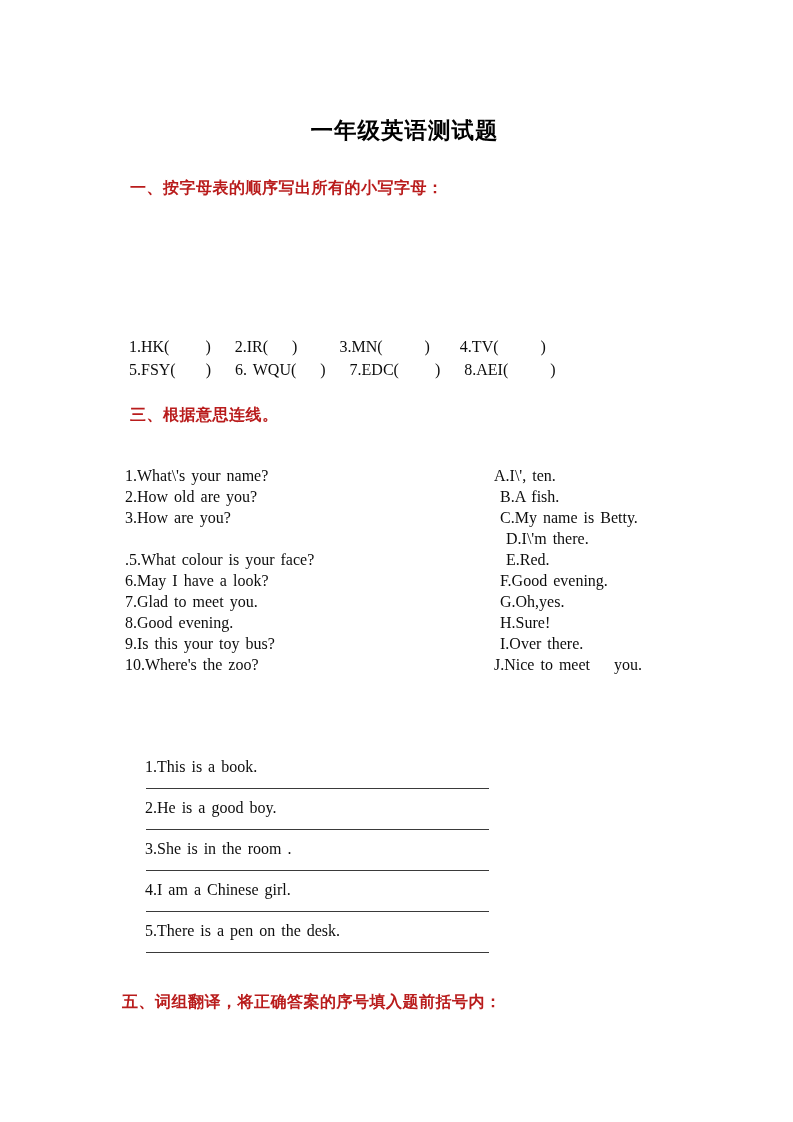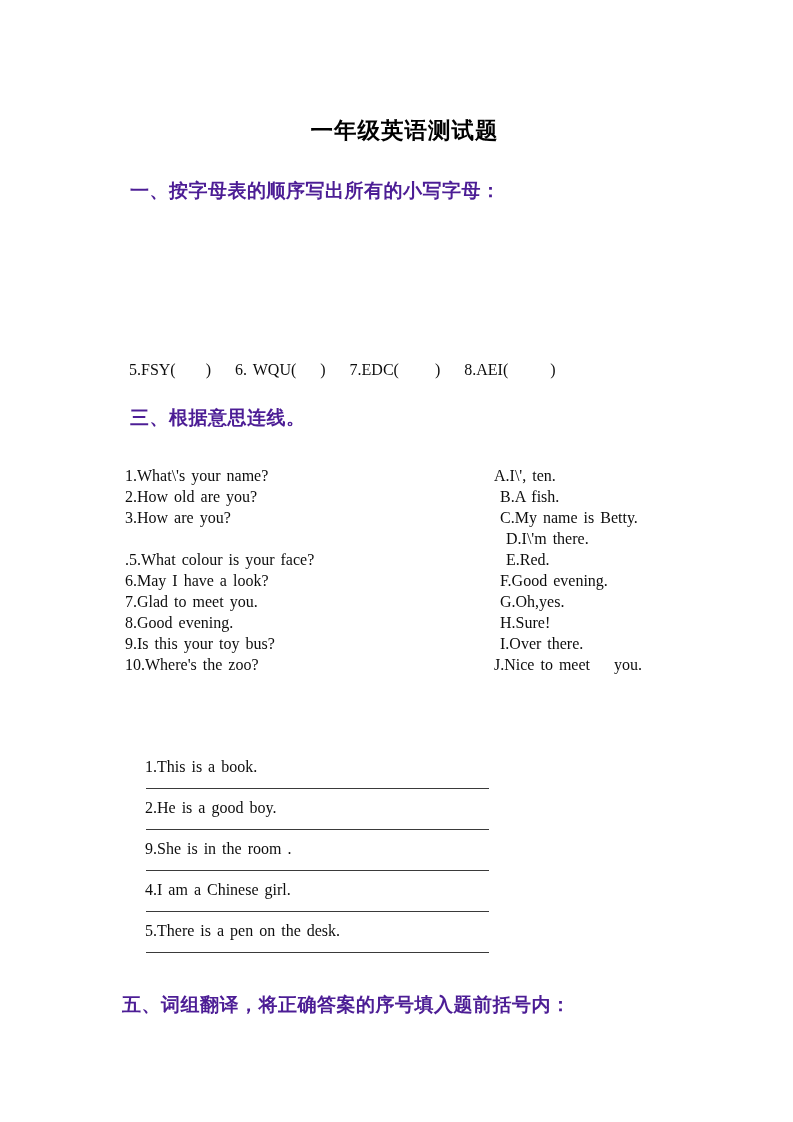--- a/index.html
+++ b/index.html
@@ -23,23 +23,23 @@
     font-weight: bold;
     font-size: 22.5px;
     letter-spacing: 1px;
     color: #000000;
     white-space: pre;
   }
   .heading {
     position: absolute;
     font-family: "Liberation Sans", "DejaVu Sans", sans-serif;
     font-weight: bold;
-    font-size: 19px;
+    font-size: 16px;
     letter-spacing: 0.5px;
-    color: #4c1d95;
+    color: #b91c1c;
     white-space: pre;
   }
   .body-line {
     position: absolute;
     font-size: 16px;
     line-height: 21px;
     white-space: pre;
     word-spacing: 2px;
     color: #0d0d0d;
   }
@@ -54,20 +54,21 @@
 </head>
 <body>
 
 <div class="page">
 
   <div class="doc-title">一年级英语测试题</div>
 
   <div class="heading" style="left:118px; top:166px">一、按字母表的顺序写出所有的小写字母：</div>
 
 
+  <div class="body-line" style="left:117px; top:324px">1.HK(      )    2.IR(    )       3.MN(       )     4.TV(       )</div>
   <div class="body-line" style="left:117px; top:347px">5.FSY(     )    6. WQU(    )    7.EDC(      )    8.AEI(       )</div>
 
   <div class="heading" style="left:118px; top:393px">三、根据意思连线。</div>
 
   <div class="body-line" style="left:113px; top:453px">1.What\'s your name?</div>
   <div class="body-line" style="left:113px; top:474px">2.How old are you?</div>
   <div class="body-line" style="left:113px; top:495px">3.How are you?</div>
   <div class="body-line" style="left:113px; top:537px">.5.What colour is your face?</div>
   <div class="body-line" style="left:113px; top:558px">6.May I have a look?</div>
   <div class="body-line" style="left:113px; top:579px">7.Glad to meet you.</div>
@@ -86,21 +87,21 @@
   <div class="body-line" style="left:482px; top:621px"> I.Over there.</div>
   <div class="body-line" style="left:482px; top:642px">J.Nice to meet    you.</div>
 
 
   <div class="body-line" style="left:133px; top:744px">1.This is a book.</div>
   <div class="blank-line" style="top:780px"></div>
 
   <div class="body-line" style="left:133px; top:785px">2.He is a good boy.</div>
   <div class="blank-line" style="top:821px"></div>
 
-  <div class="body-line" style="left:133px; top:826px">9.She is in the room .</div>
+  <div class="body-line" style="left:133px; top:826px">3.She is in the room .</div>
   <div class="blank-line" style="top:862px"></div>
 
   <div class="body-line" style="left:133px; top:867px">4.I am a Chinese girl.</div>
   <div class="blank-line" style="top:903px"></div>
 
   <div class="body-line" style="left:133px; top:908px">5.There is a pen on the desk.</div>
   <div class="blank-line" style="top:944px"></div>
 
   <div class="heading" style="left:110px; top:980px">五、词组翻译，将正确答案的序号填入题前括号内：</div>
 

